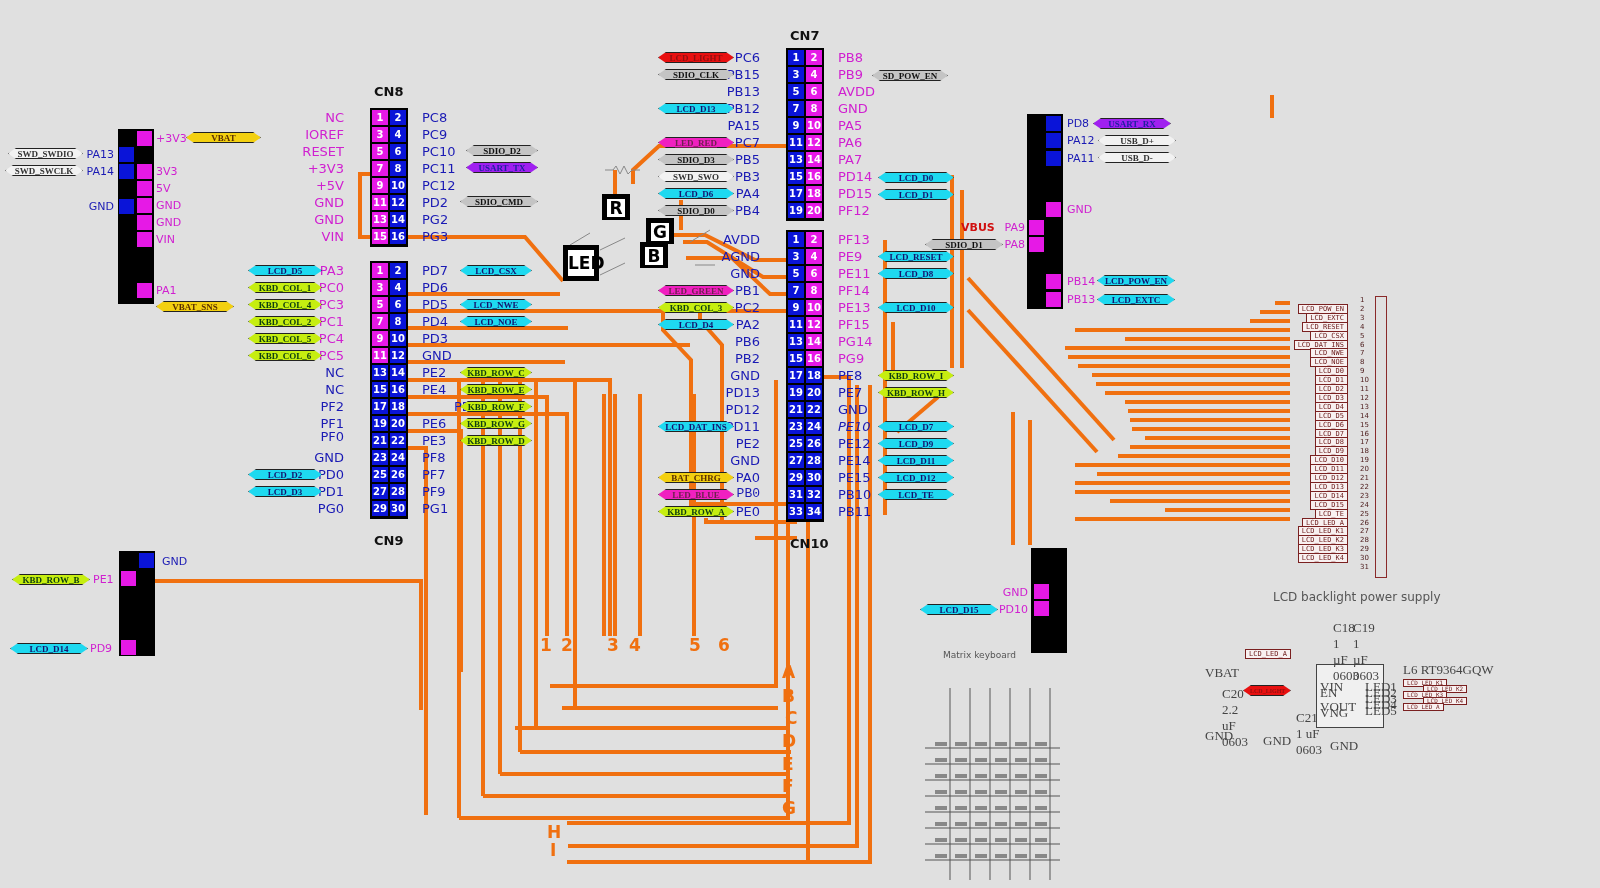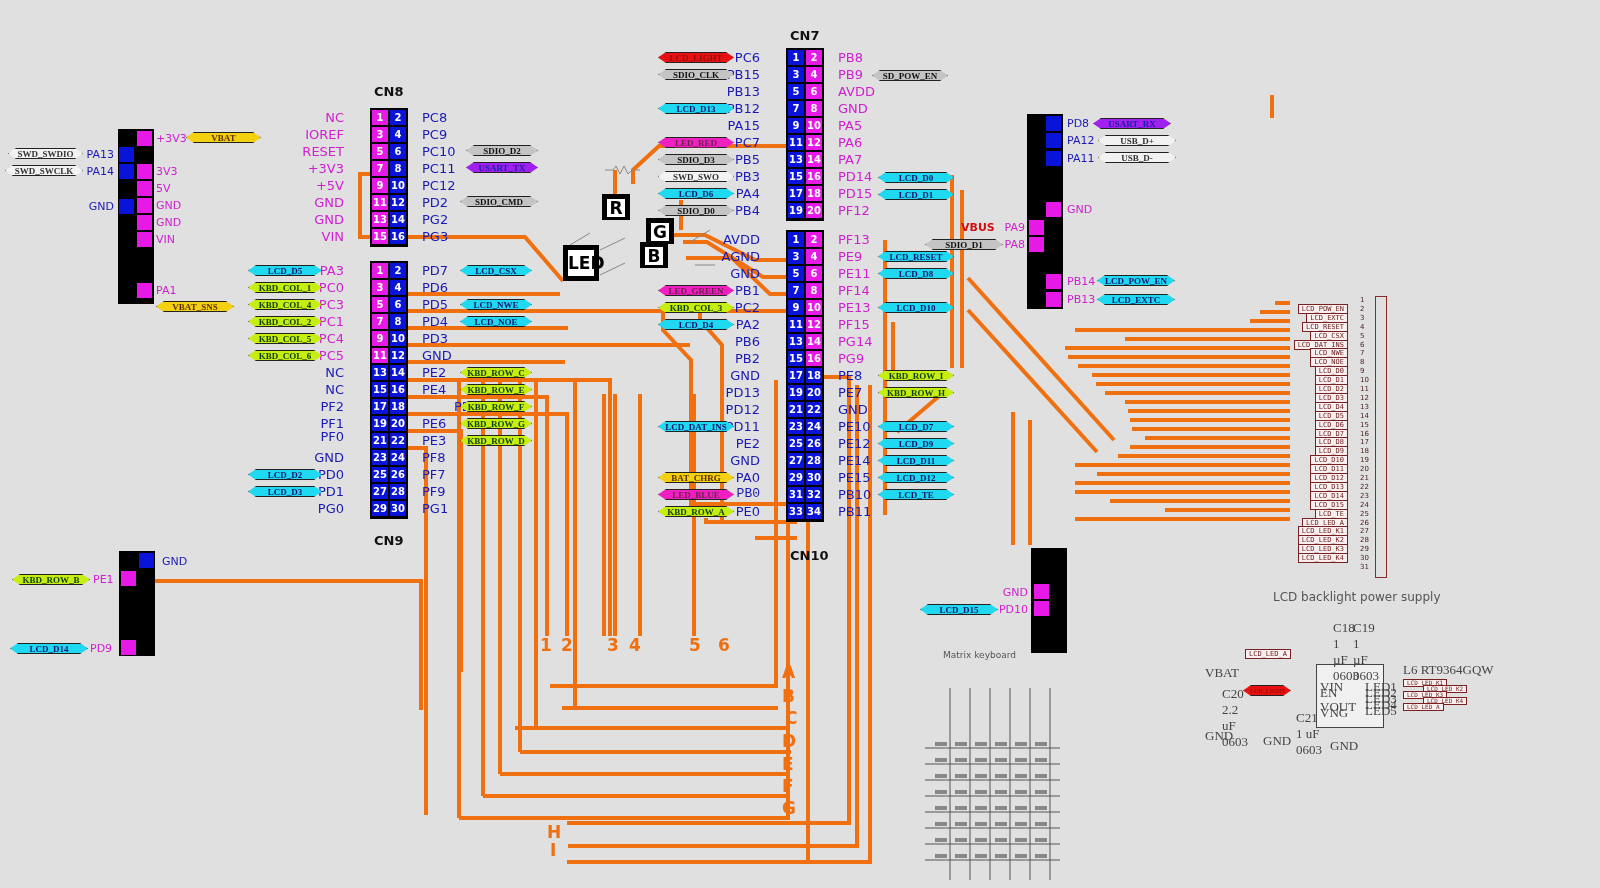--- a/index.html
+++ b/index.html
@@ -354,21 +354,21 @@
     <div class="tag t-cyan" style="left: 658px; top: 103px; width: 76px;">LCD_D13</div>
     <div class="tag t-magenta" style="left: 658px; top: 137px; width: 76px; text-decoration: underline;">LED_RED</div>
     <div class="tag t-gray" style="left: 658px; top: 154px; width: 76px;">SDIO_D3</div>
     <div class="tag t-white" style="left: 658px; top: 171px; width: 76px;">SWD_SWO</div>
     <div class="tag t-cyan" style="left: 658px; top: 188px; width: 76px;">LCD_D6</div>
     <div class="tag t-gray" style="left: 658px; top: 205px; width: 76px;">SDIO_D0</div>
     <div class="tag t-gray" style="left: 872px; top: 70px; width: 76px;">SD_POW_EN</div>
     <div class="tag t-cyan" style="left: 878px; top: 172px; width: 76px;">LCD_D0</div>
     <div class="tag t-cyan" style="left: 878px; top: 189px; width: 76px;">LCD_D1</div>
     <div class="conn" style="left: 786px; top: 230px; width: 38px; height: 292px;"></div>
-    <div class="hdr" style="left: 790px; top: 548px;">CN10</div>
+    <div class="hdr" style="left: 790px; top: 536px;">CN10</div>
     <div class="pin b" style="left: 788px; top: 232px;">1</div>
     <div class="pin m" style="left: 806px; top: 232px;">2</div>
     <div class="lbl r b" style="right: 840px; top: 231px;">AVDD</div>
     <div class="lbl m" style="left: 838px; top: 231px;">PF13</div>
     <div class="pin b" style="left: 788px; top: 249px;">3</div>
     <div class="pin m" style="left: 806px; top: 249px;">4</div>
     <div class="lbl r b" style="right: 840px; top: 248px;">AGND</div>
     <div class="lbl m" style="left: 838px; top: 248px;">PE9</div>
     <div class="pin b" style="left: 788px; top: 266px;">5</div>
     <div class="pin m" style="left: 806px; top: 266px;">6</div>
@@ -402,21 +402,21 @@
     <div class="pin b" style="left: 806px; top: 385px;">20</div>
     <div class="lbl r b" style="right: 840px; top: 384px;">PD13</div>
     <div class="lbl b" style="left: 838px; top: 384px;">PE7</div>
     <div class="pin b" style="left: 788px; top: 402px;">21</div>
     <div class="pin b" style="left: 806px; top: 402px;">22</div>
     <div class="lbl r b" style="right: 840px; top: 401px;">PD12</div>
     <div class="lbl b" style="left: 838px; top: 401px;">GND</div>
     <div class="pin b" style="left: 788px; top: 419px;">23</div>
     <div class="pin b" style="left: 806px; top: 419px;">24</div>
     <div class="lbl r b" style="right: 840px; top: 418px;">PD11</div>
-    <div class="lbl b" style="left: 838px; top: 418px;">PE10</div>
+    <div class="lbl b" style="left: 838px; top: 418px; font-style: italic;">PE10</div>
     <div class="pin b" style="left: 788px; top: 436px;">25</div>
     <div class="pin b" style="left: 806px; top: 436px;">26</div>
     <div class="lbl r b" style="right: 840px; top: 435px;">PE2</div>
     <div class="lbl b" style="left: 838px; top: 435px;">PE12</div>
     <div class="pin b" style="left: 788px; top: 453px;">27</div>
     <div class="pin b" style="left: 806px; top: 453px;">28</div>
     <div class="lbl r b" style="right: 840px; top: 452px;">GND</div>
     <div class="lbl b" style="left: 838px; top: 452px;">PE14</div>
     <div class="pin b" style="left: 788px; top: 470px;">29</div>
     <div class="pin b" style="left: 806px; top: 470px;">30</div>

